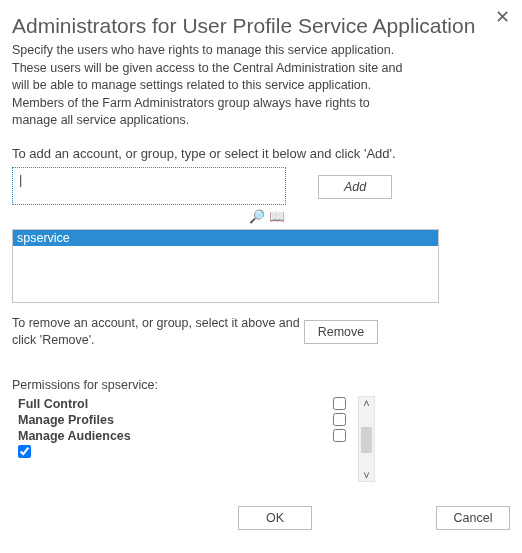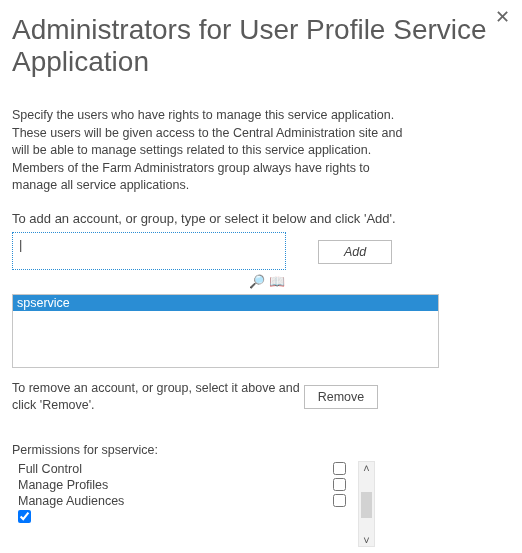--- a/index.html
+++ b/index.html
@@ -13,25 +13,25 @@
     color: #444;
   }
   .close {
     position: absolute;
     top: 6px; right: 12px;
     font-size: 18px;
     color: #666;
     cursor: pointer;
   }
   h1 {
-    font-size: 28px;
+    font-size: 21px;
     font-weight: 300;
     color: #5a5a5a;
     margin-top: 4px;
-    margin-bottom: 29px;
+    margin-bottom: 4px;
     letter-spacing: 0;
   }
   .intro {
     font-size: 12.5px;
     color: #444;
     line-height: 1.4;
     margin-bottom: 16px;
     max-width: 400px;
   }
   .sub {
@@ -95,21 +95,21 @@
     border: 0;
   }
   .perm-row {
     display: flex;
     align-items: center;
     justify-content: space-between;
     font-size: 12.5px;
     color: #444;
     padding: 1px 2px 1px 6px;
   }
-  .perm-row label { flex: 1; }
+  .perm-row label { flex: 1; font-weight: bold; }
   .perm-row input[type=checkbox] { width: 13px; height: 13px; margin-right: 4px;}
   .scroll-col {
     width: 17px;
     height: 86px;
     background: #f2f2f2;
     border: 1px solid #e4e4e4;
     position: relative;
     display: flex;
     flex-direction: column;
     justify-content: space-between;

